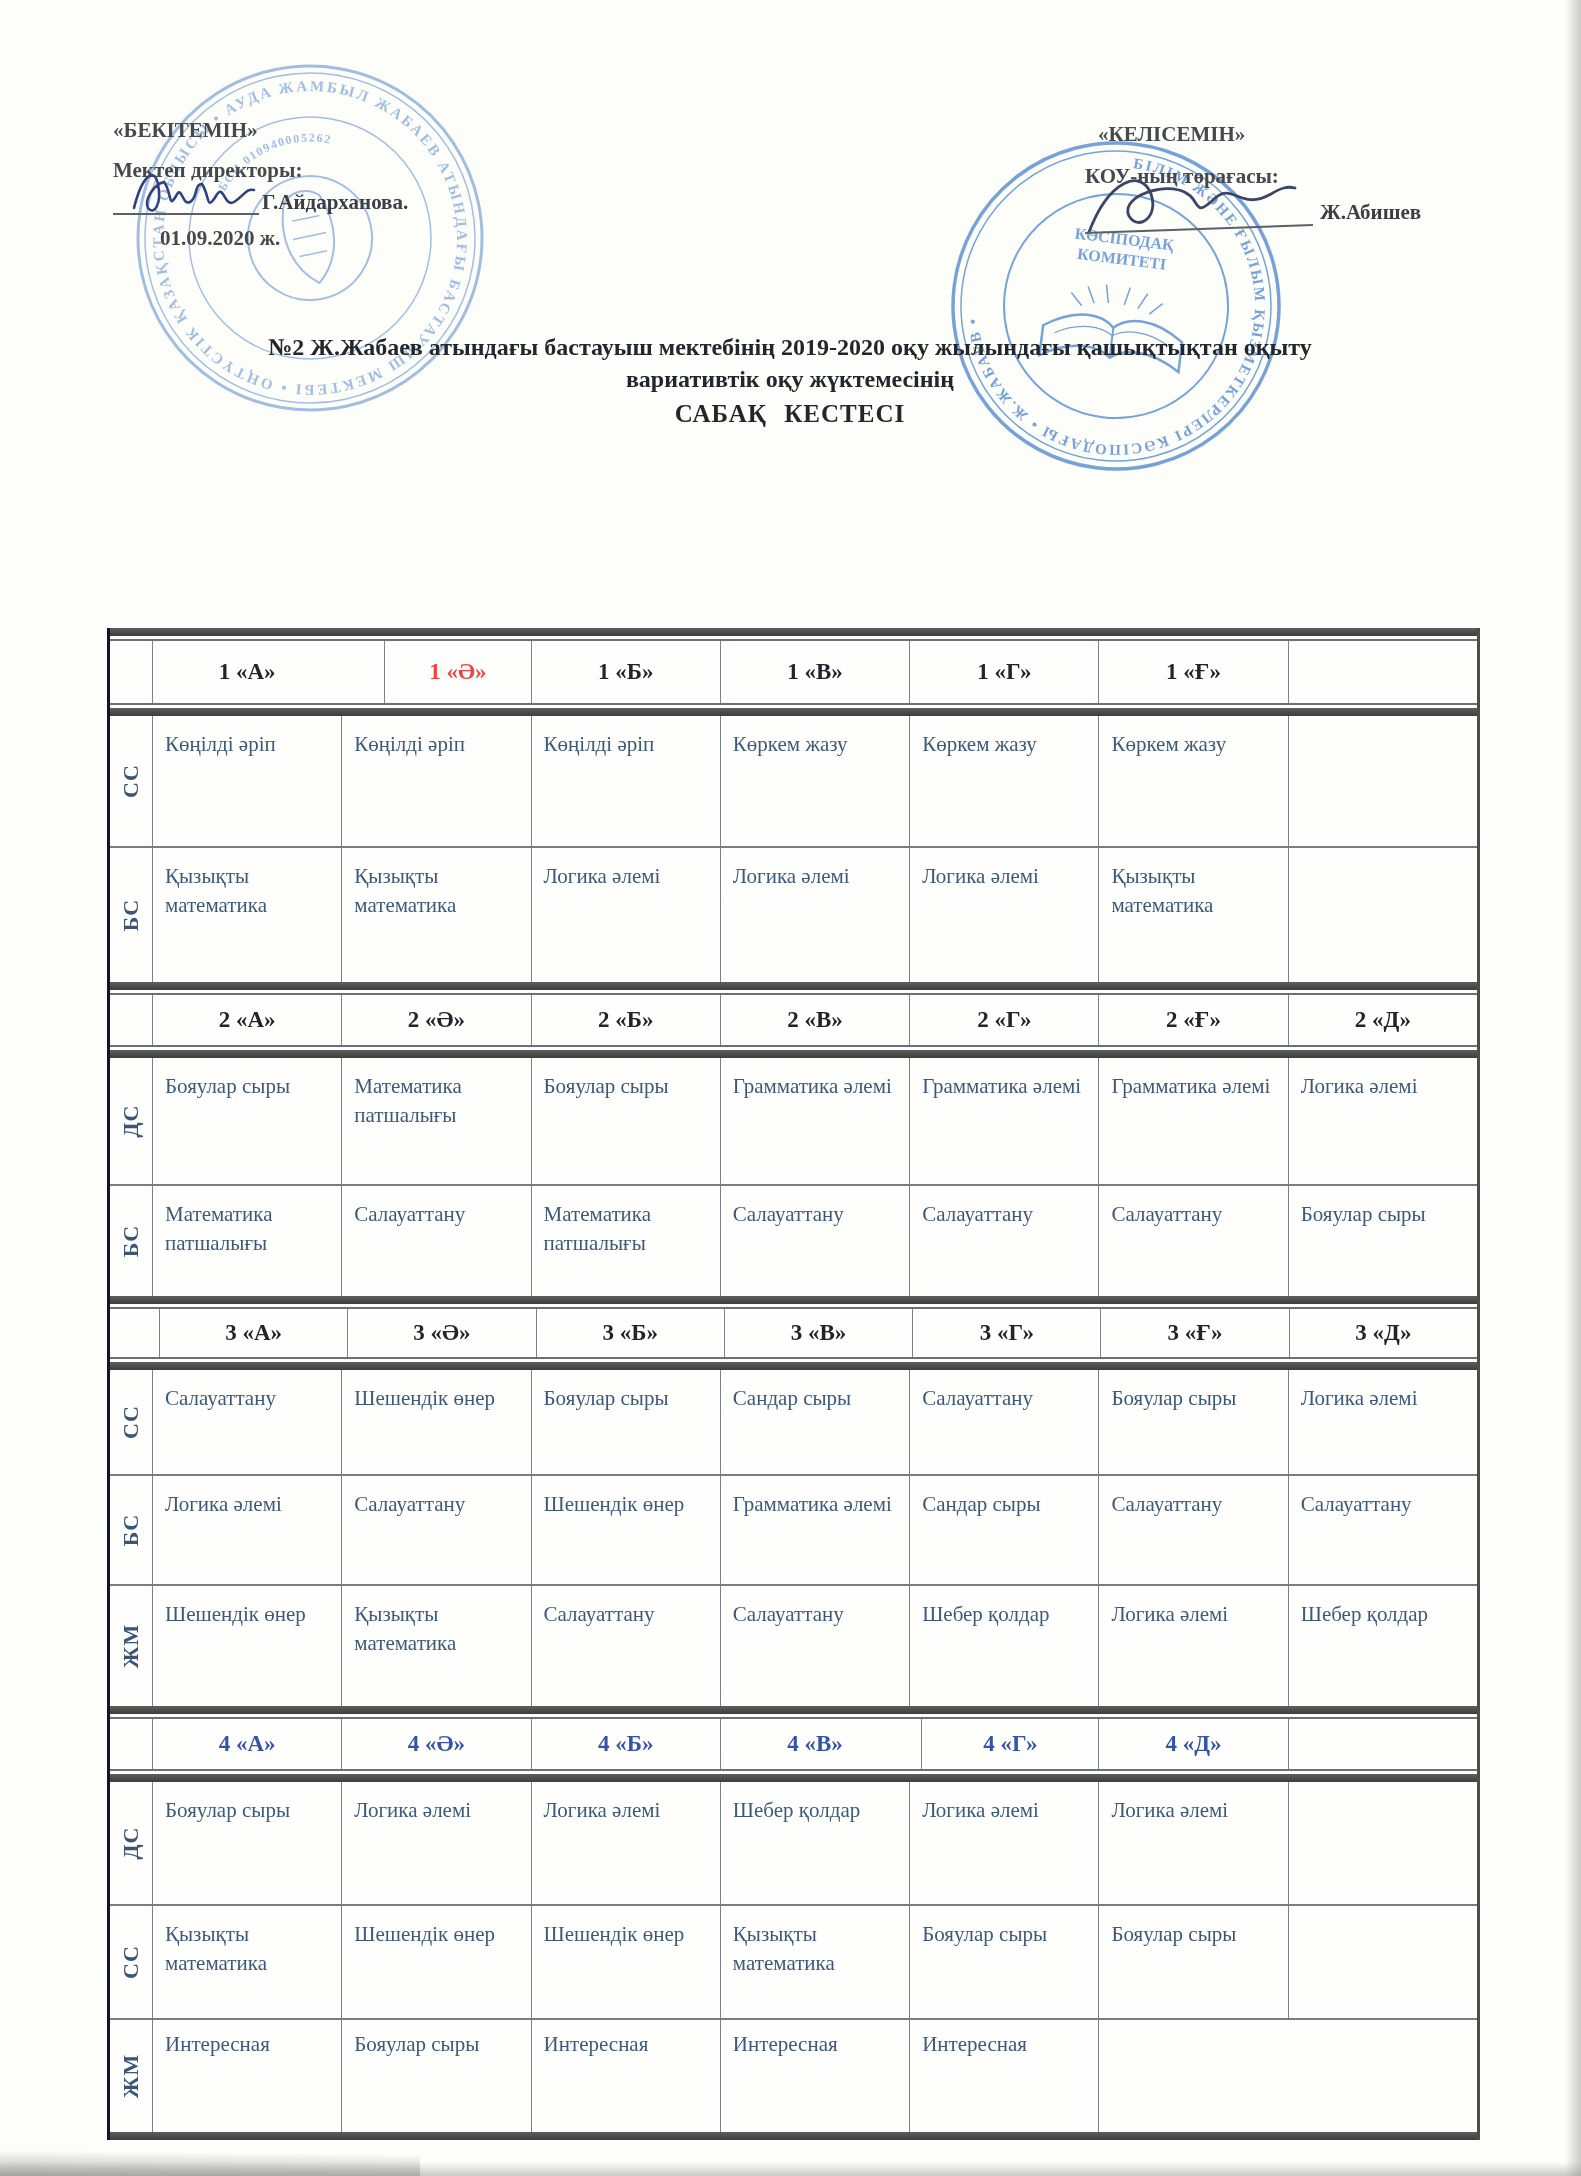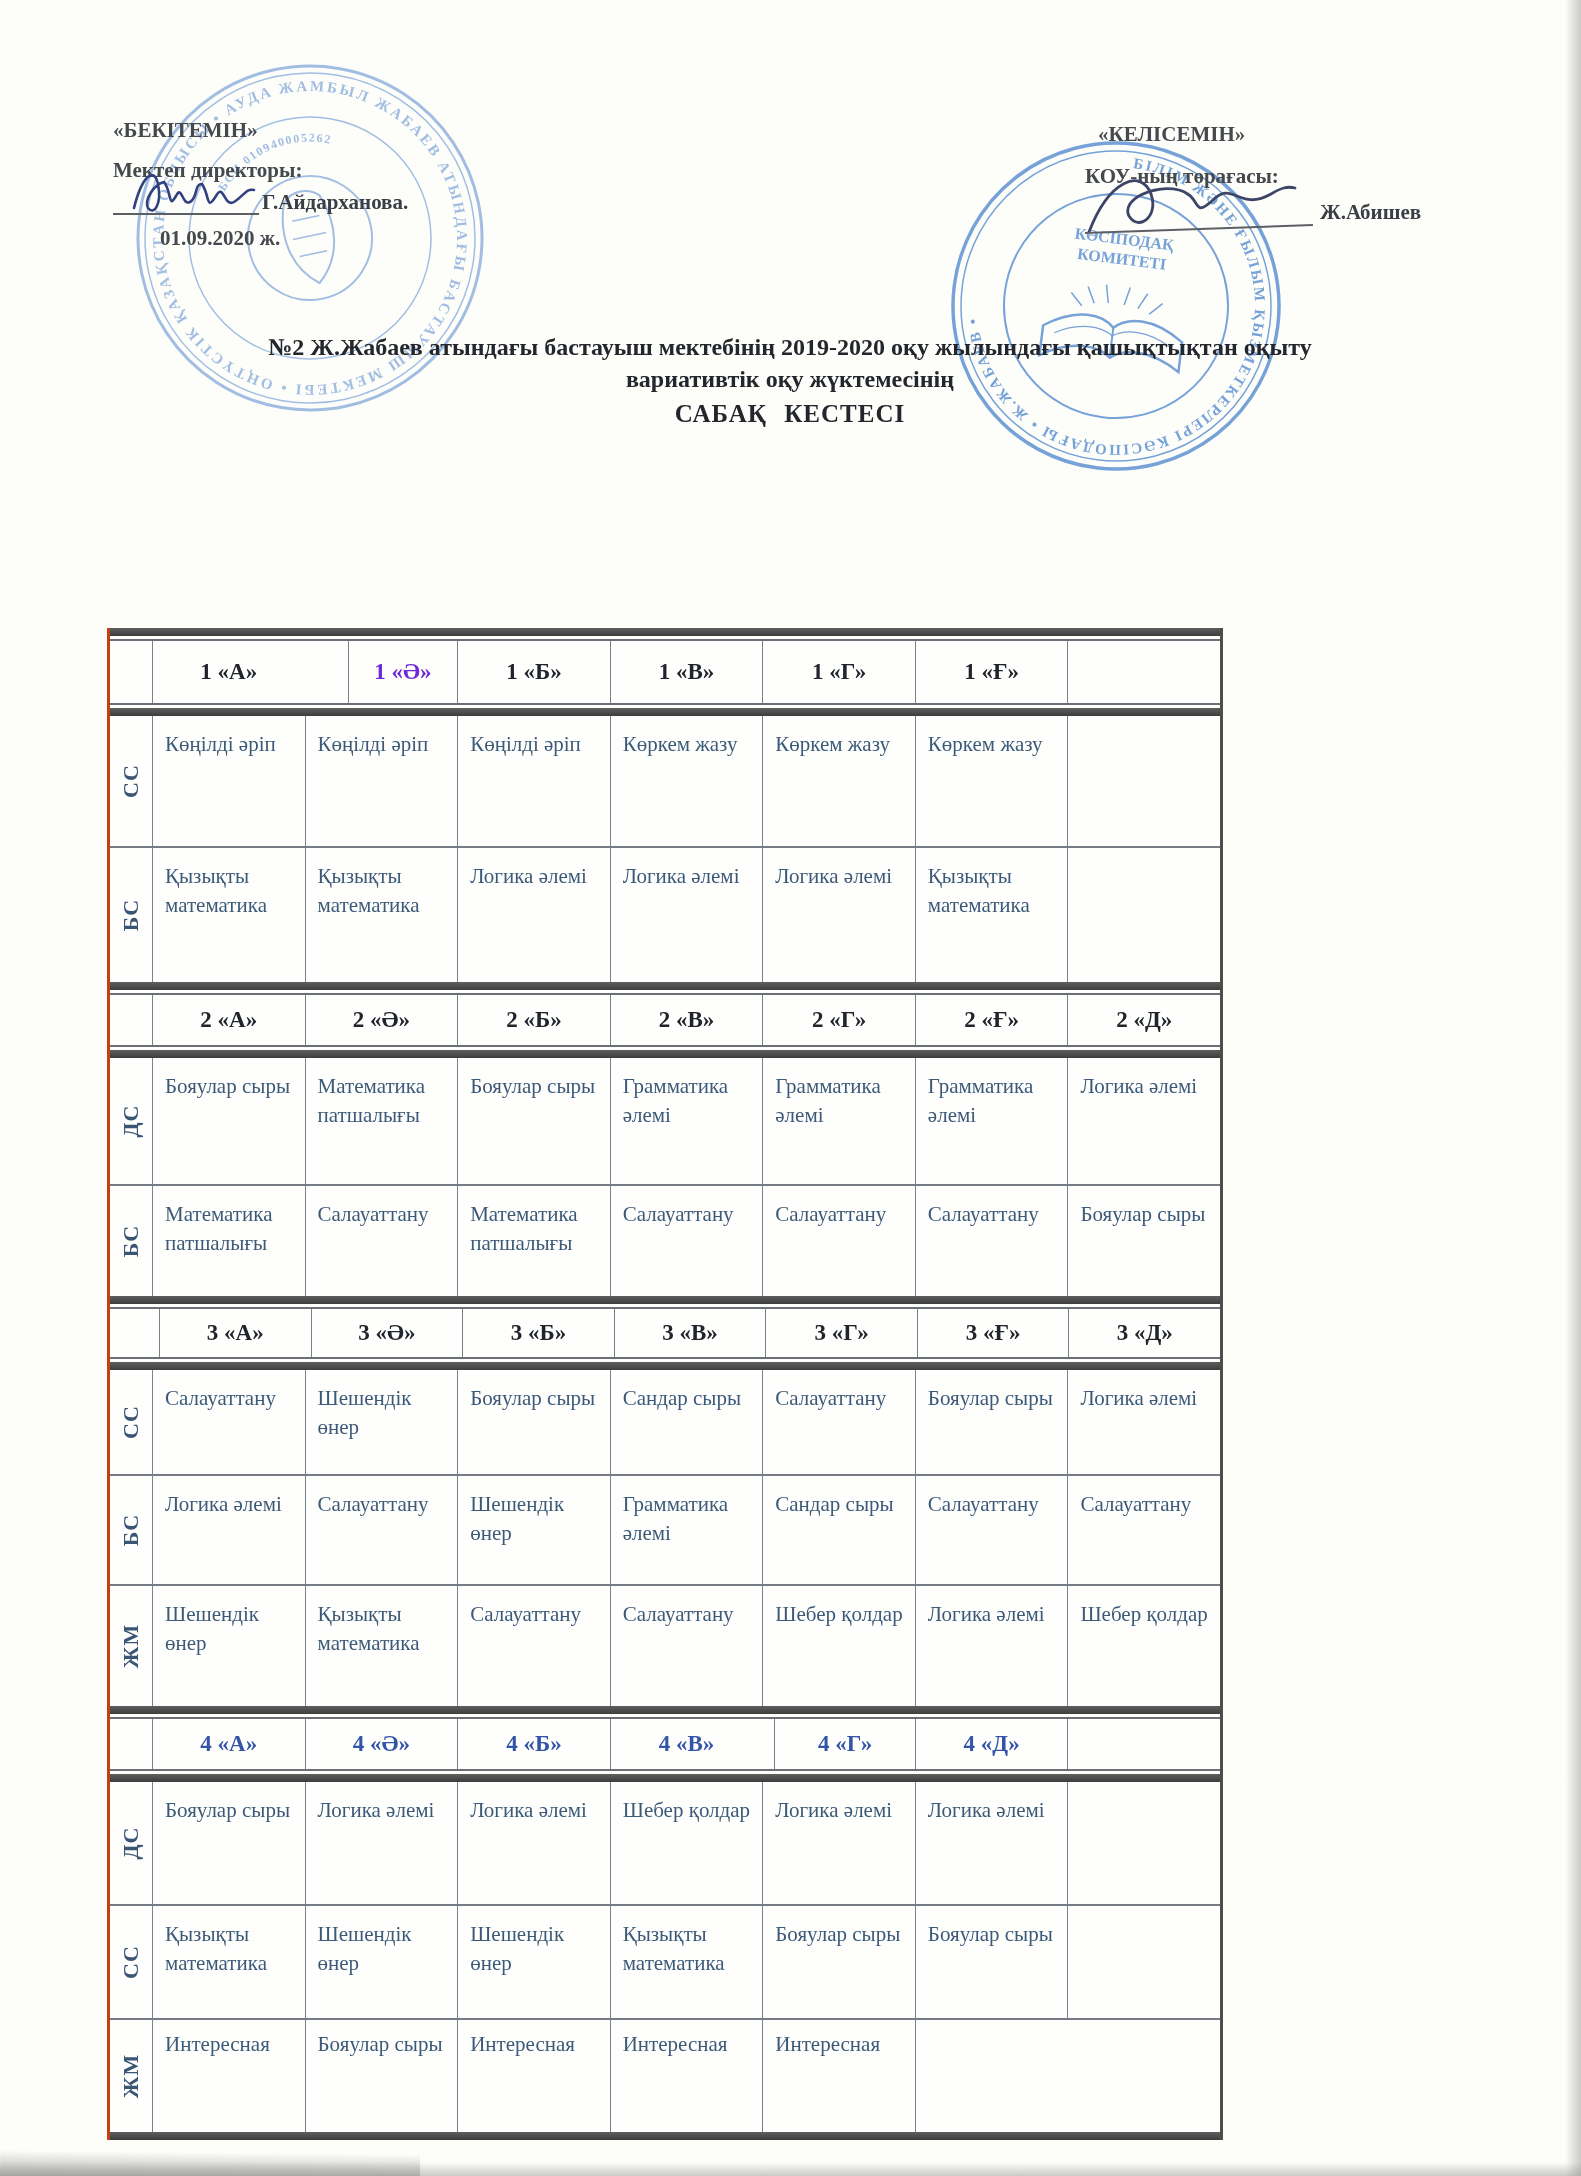--- a/index.html
+++ b/index.html
@@ -24,22 +24,22 @@
   
   .stamp{position:absolute;pointer-events:none;}
   .stamp text{font-family:"Liberation Serif","DejaVu Serif",serif;font-weight:bold;}
   
   .doc-title{position:absolute;left:50px;width:1480px;text-align:center;
     font-weight:bold;color:#23262c;}
   .doc-title.l1{top:334px;font-size:24px;}
   .doc-title.l2{top:366px;font-size:24px;}
   .doc-title.l3{top:400px;font-size:25px;letter-spacing:1px;word-spacing:10px;}
   
-  .timetable{position:absolute;left:107px;top:628px;width:1116px;
-    border-left:3px solid #c2410c;border-right:3px solid #4d4d4d;box-sizing:border-box;}
+  .timetable{position:absolute;left:107px;top:628px;width:1373px;
+    border-left:3px solid #0f172a;border-right:3px solid #4d4d4d;box-sizing:border-box;}
   .thick-bar{height:8px;background:linear-gradient(#5e5e5e,#3d3d3d);}
   .row{display:grid;grid-template-columns:42px repeat(7,1fr);box-sizing:border-box;background:#fefefc;}
   .header-row{margin:3px 0;border-top:2px solid #6b7078;border-bottom:2px solid #6b7078;}
   .sep{height:2px;background:#767b85;}
   .cell{box-sizing:border-box;overflow:hidden;}
   .cell + .cell{border-left:1px solid #7b808a;}
   .class-header-cell{display:flex;align-items:center;justify-content:center;
     font-weight:bold;font-size:23px;}
   .subject-cell{padding:14px 10px 4px 12px;font-size:21px;line-height:1.4;color:#3c5a78;}
   .row-label{display:flex;align-items:center;justify-content:center;}
@@ -111,21 +111,21 @@
 <div class="doc-title l1">№2 Ж.Жабаев   атындағы   бастауыш мектебінің 2019-2020 оқу жылындағы қашықтықтан оқыту</div>
 <div class="doc-title l2">вариативтік оқу жүктемесінің</div>
 <div class="doc-title l3">САБАҚ  КЕСТЕСІ</div>
 
 <div class="timetable">
     <div class="section">
       <div class="thick-bar"></div>
       <div class="row header-row" style="height: 66px;">
         <div class="cell corner-cell"></div>
         <div class="cell class-header-cell" style="color: rgb(32, 36, 44);">1 «А»</div>
-        <div class="cell class-header-cell" style="color: #6d28d9; margin-left: 43px;">1 «Ә»</div>
+        <div class="cell class-header-cell" style="color: #ef4444; margin-left: 43px;">1 «Ә»</div>
         <div class="cell class-header-cell" style="color: rgb(32, 36, 44);">1 «Б»</div>
         <div class="cell class-header-cell" style="color: rgb(32, 36, 44);">1 «В»</div>
         <div class="cell class-header-cell" style="color: rgb(32, 36, 44);">1 «Г»</div>
         <div class="cell class-header-cell" style="color: rgb(32, 36, 44);">1 «Ғ»</div>
         <div class="cell class-header-cell" style="color: rgb(32, 36, 44);"></div>
       </div>
       <div class="thick-bar"></div>
       <div class="row data-row" style="height: 130px;">
         <div class="cell row-label">
           <span>СС</span>

